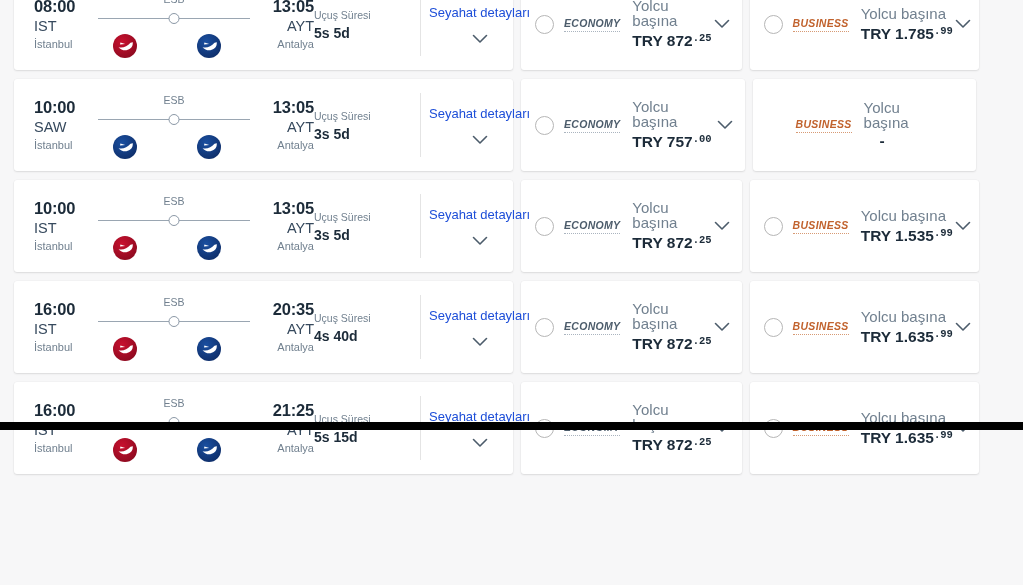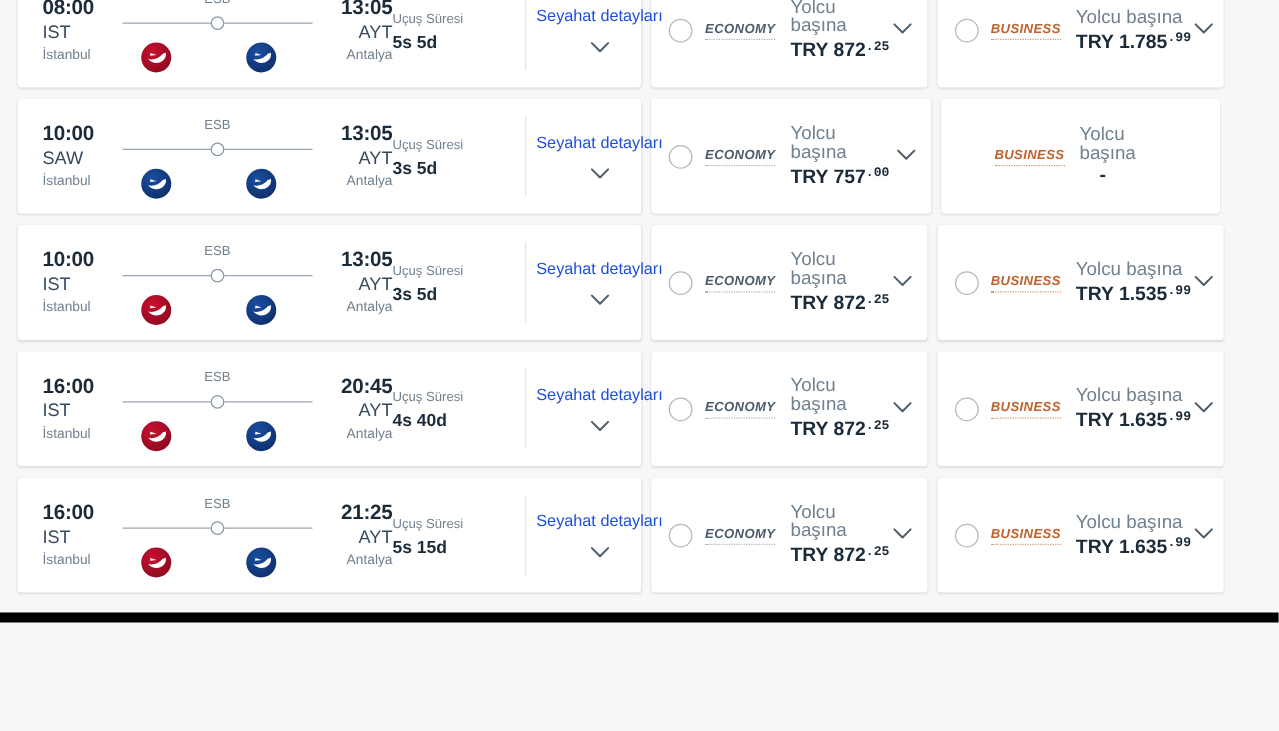--- a/index.html
+++ b/index.html
@@ -6,21 +6,21 @@
   html, body {
     width: 1023px; height: 585px;
     background: #f7f7f8;
     font-family: "Liberation Sans", sans-serif;
     overflow: hidden;
   }
 
   #app {
     position: relative;
     width: 1023px;
-    height: 498px;
+    height: 430px;
     background: #f7f7f8;
   }
 
   
   .results {
     position: absolute;
     left: 0; top: -22px;
     width: 1023px;
   }
 
@@ -489,21 +489,21 @@
                     <stop offset="0%" stop-color="#1a4fa0"></stop>
                     <stop offset="100%" stop-color="#0f2f6b"></stop>
                   </radialGradient>
                 </defs>
                 <circle cx="13" cy="13" r="12" fill="url(#g_anadolujet)"></circle>
                 <path d="M18.5 9.8 C15.2 13.6 10.6 15.4 6.6 14.2 C9.4 17.8 14.6 18.4 18.2 15.6 C20.4 13.9 21.2 11.4 20.6 9.0 C20.1 9.5 19.4 9.8 18.5 9.8 Z" fill="#ffffff"></path>
                 <path d="M8.4 9.4 L13.2 11.0 L8.0 11.6 Z" fill="#ffffff"></path>
               </svg></div>
           </div>
           <div class="endpoint arr">
-            <div class="ep-time">20:45</div>
+            <div class="ep-time">20:35</div>
             <div class="ep-code">AYT</div>
             <div class="ep-city">Antalya</div>
           </div>
           <div class="duration">
             <div class="dur-label">Uçuş Süresi</div>
             <div class="dur-value">4s 40d</div>
           </div>
           <div class="vdivider"></div>
           <div class="details"><div class="details-label">Seyahat detayları</div><div class="chev"><svg width="16" height="10" viewBox="0 0 16 10" fill="none">
                 <path d="M1.5 1.5 L8 8 L14.5 1.5" stroke="#4c5c6b" stroke-width="1.6" stroke-linecap="round" stroke-linejoin="round"></path>

